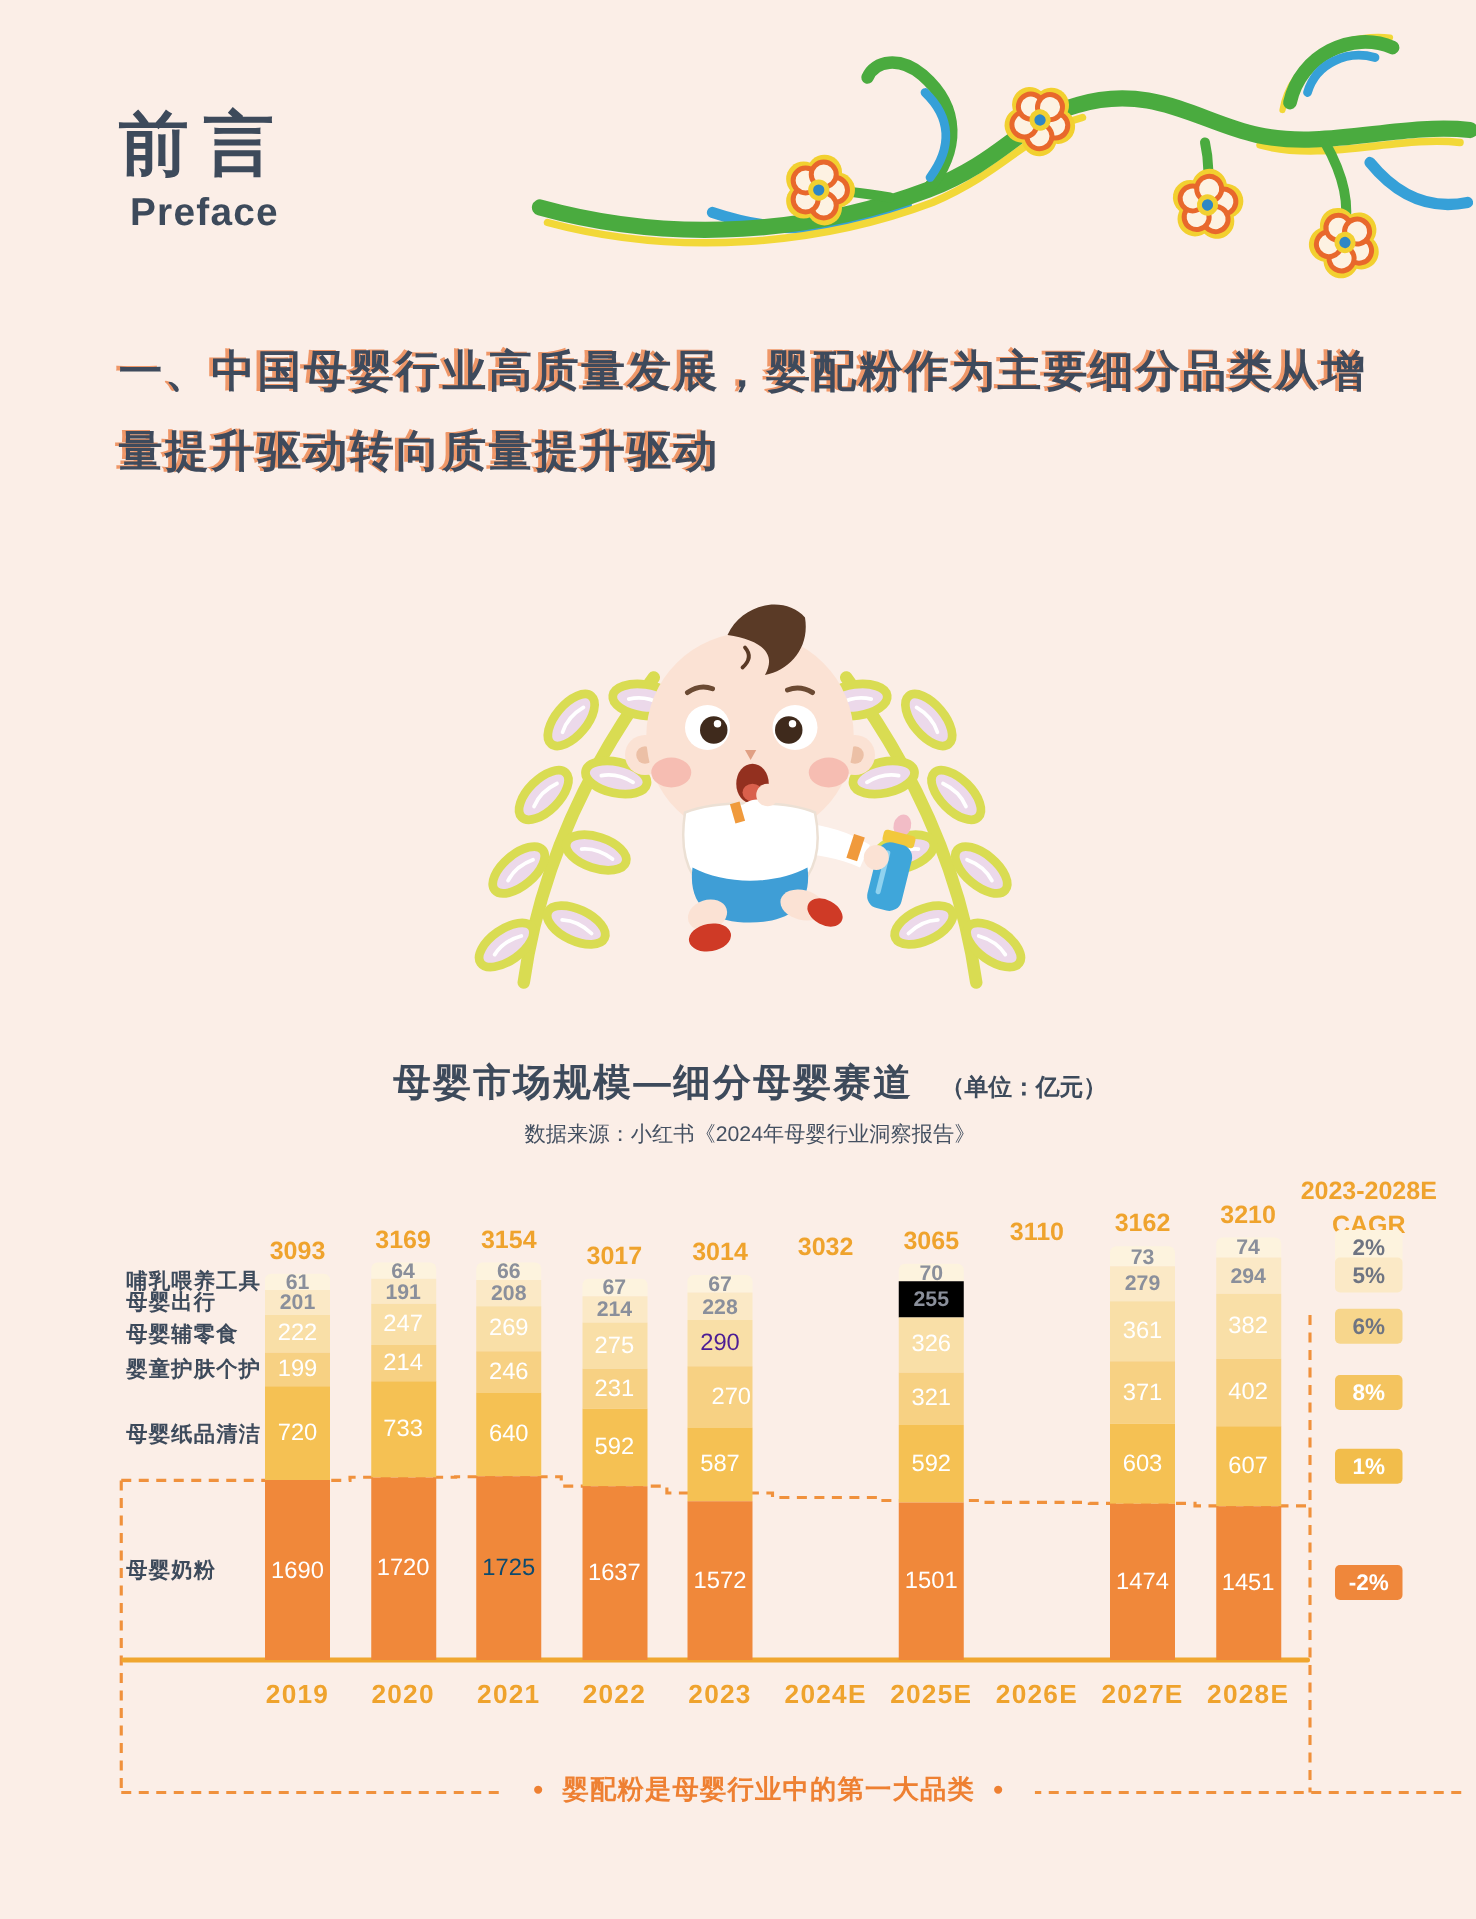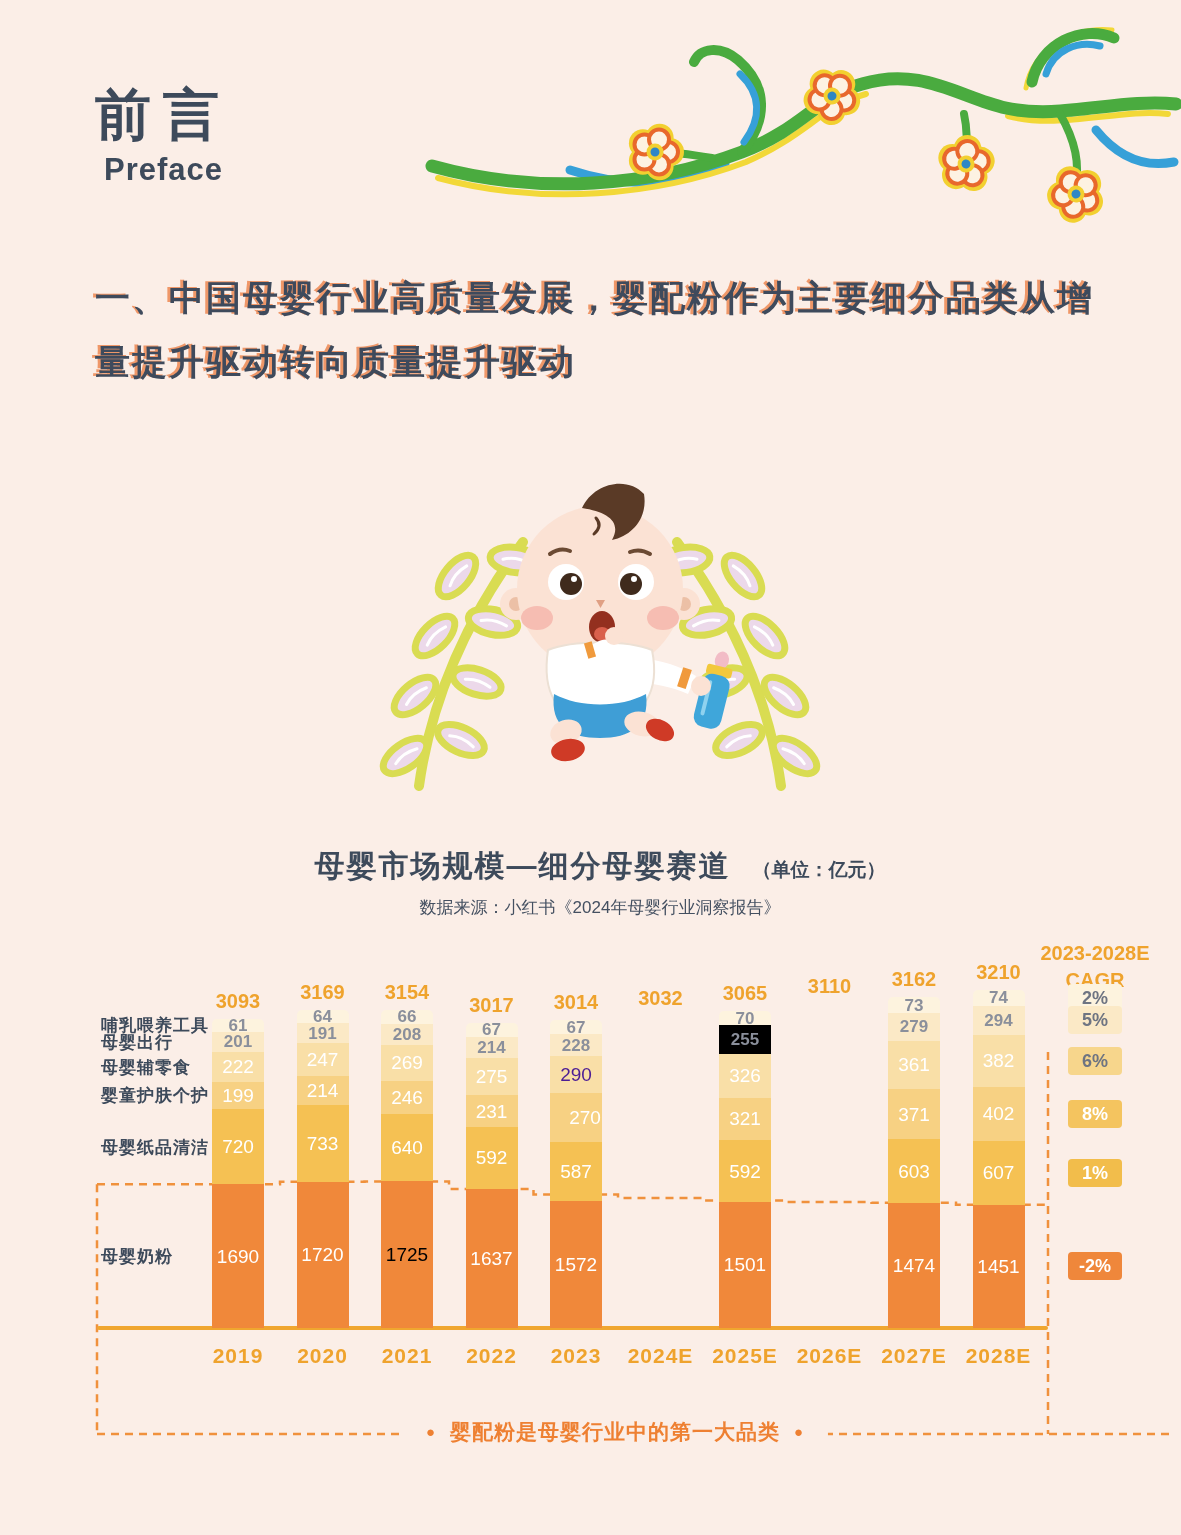--- a/index.html
+++ b/index.html
@@ -254,21 +254,21 @@
       <div class="seg" style="height: 36.315px; background: rgb(249, 223, 167);">
         <span class="segval" style="color: rgb(255, 255, 255);">269</span>
       </div>
       <div class="seg" style="height: 33.21px; background: rgb(247, 209, 131);">
         <span class="segval" style="color: rgb(255, 255, 255);">246</span>
       </div>
       <div class="seg" style="height: 67.2px; background: rgb(245, 193, 83);">
         <span class="segval" style="color: rgb(255, 255, 255);">640</span>
       </div>
       <div class="seg" style="height: 146.625px; background: rgb(240, 136, 58);">
-        <span class="segval" style="color: #000000;">1725</span>
+        <span class="segval" style="color: #0c4a6e;">1725</span>
       </div>
     </div>
     <div class="total" style="left: 270px; top: 40.99px; width: 84px;">3154</div>
     <div class="year" style="left: 266px; top: 404px; width: 92px;">2021</div>
     <div class="bar" style="left: 370.5px; top: 82.915px; width: 52px; height: 305.085px;">
       <div class="seg" style="height: 14.07px; background: rgb(253, 243, 222);">
         <span class="segval small" style="color: rgb(138, 143, 155);">67</span>
       </div>
       <div class="seg" style="height: 21.4px; background: rgb(251, 233, 198);">
         <span class="segval small" style="color: rgb(138, 143, 155);">214</span>

